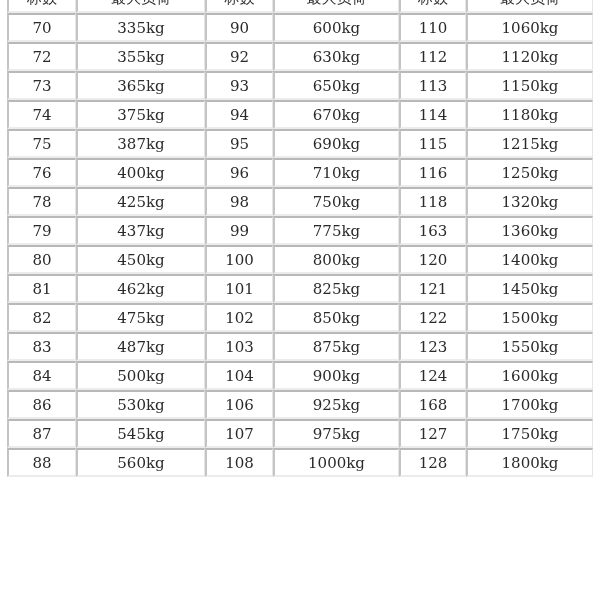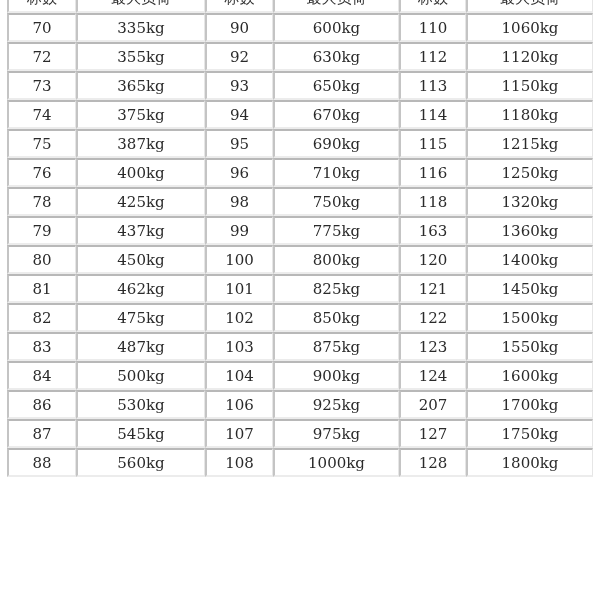--- a/index.html
+++ b/index.html
@@ -159,21 +159,21 @@
           <td>104</td>
           <td>900kg</td>
           <td>124</td>
           <td>1600kg</td>
         </tr>
         <tr>
           <td>86</td>
           <td>530kg</td>
           <td>106</td>
           <td>925kg</td>
-          <td>207</td>
+          <td>168</td>
           <td>1700kg</td>
         </tr>
         <tr>
           <td>87</td>
           <td>545kg</td>
           <td>107</td>
           <td>975kg</td>
           <td>127</td>
           <td>1750kg</td>
         </tr>

